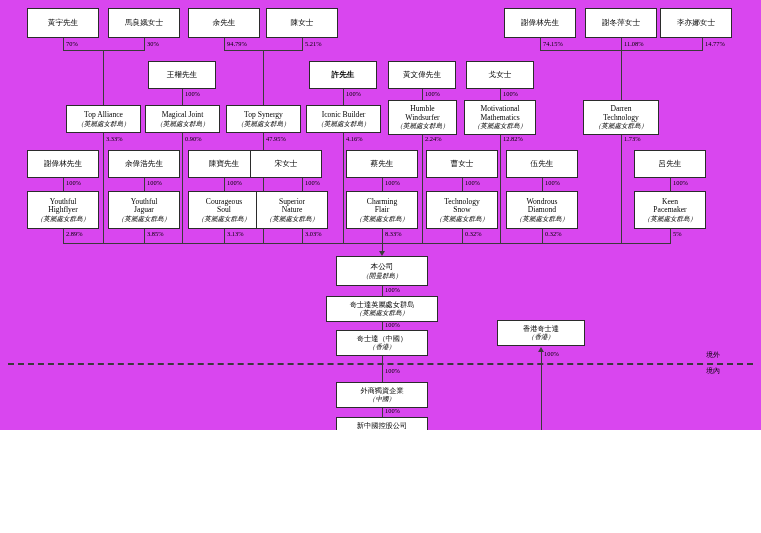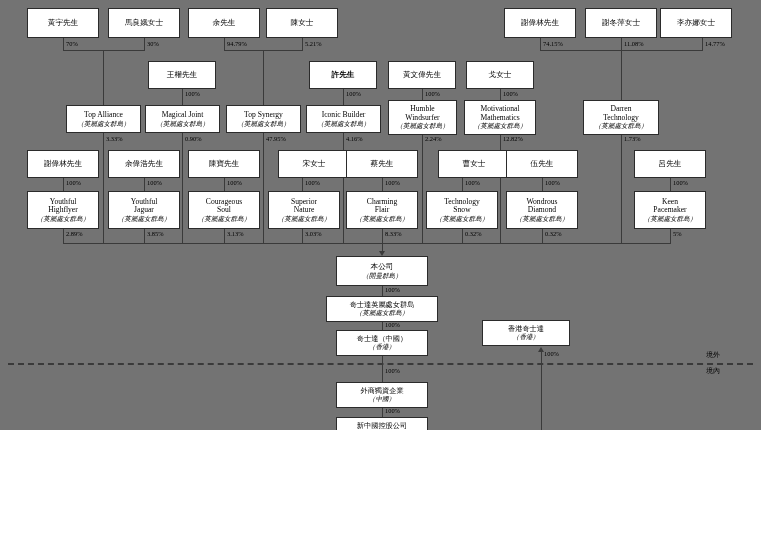--- a/index.html
+++ b/index.html
@@ -5,21 +5,21 @@
 <style>
   html, body {
     margin: 0;
     padding: 0;
     background: #ffffff;
   }
   #chart-root {
     position: relative;
     width: 761px;
     height: 430px;
-    background: #737373;
+    background: #d946ef;
     font-family: "Liberation Serif", "DejaVu Serif", serif;
     overflow: hidden;
   }
   .box {
     position: absolute;
     box-sizing: border-box;
     border: 1px solid #2b2b2b;
     background: #ffffff;
     display: flex;
     flex-direction: column;
@@ -197,27 +197,27 @@
 
   <div class="box" style="left:27px;top:150px;width:72px;height:28px;">
     <span class="line1">謝偉林先生</span>
   </div>
   <div class="box" style="left:108px;top:150px;width:72px;height:28px;">
     <span class="line1">余偉浩先生</span>
   </div>
   <div class="box" style="left:188px;top:150px;width:72px;height:28px;">
     <span class="line1">陳寶先生</span>
   </div>
-  <div class="box" style="left:278px;top:150px;width:72px;height:28px;text-align:center;">
+  <div class="box" style="left:250px;top:150px;width:72px;height:28px;text-align:center;">
     <span class="line1">宋女士</span>
   </div>
   <div class="box" style="left:346px;top:150px;width:72px;height:28px;">
     <span class="line1">蔡先生</span>
   </div>
-  <div class="box" style="left:426px;top:150px;width:72px;height:28px;margin-left:12px;">
+  <div class="box" style="left:426px;top:150px;width:72px;height:28px;">
     <span class="line1">曹女士</span>
   </div>
   <div class="box" style="left:506px;top:150px;width:72px;height:28px;">
     <span class="line1">伍先生</span>
   </div>
   <div class="box" style="left:634px;top:150px;width:72px;height:28px;">
     <span class="line1">呂先生</span>
   </div>
 
   <div class="conn v" style="left:63px;top:178px;height:13px;"></div>
@@ -245,21 +245,21 @@
   <div class="box" style="left:108px;top:191px;width:72px;height:38px;">
     <span class="line1">Youthful</span>
     <span class="line1">Jaguar</span>
     <span class="jur">（英屬處女群島）</span>
   </div>
   <div class="box" style="left:188px;top:191px;width:72px;height:38px;">
     <span class="line1">Courageous</span>
     <span class="line1">Soul</span>
     <span class="jur">（英屬處女群島）</span>
   </div>
-  <div class="box" style="left:268px;top:191px;width:72px;height:38px;">
+  <div class="box" style="left:256px;top:191px;width:72px;height:38px;">
     <span class="line1">Superior</span>
     <span class="line1">Nature</span>
     <span class="jur">（英屬處女群島）</span>
   </div>
   <div class="box" style="left:346px;top:191px;width:72px;height:38px;">
     <span class="line1">Charming</span>
     <span class="line1">Flair</span>
     <span class="jur">（英屬處女群島）</span>
   </div>
   <div class="box" style="left:426px;top:191px;width:72px;height:38px;">
@@ -334,21 +334,21 @@
   <div class="conn v" style="left:382px;top:322px;height:8px;"></div>
   <div class="pct" style="left:385px;top:321px;">100%</div>
 
   <div class="box" style="left:336px;top:330px;width:92px;height:26px;">
     <span class="line2">奇士達（中國）</span>
     <span class="jur">（香港）</span>
   </div>
   <div class="conn v" style="left:382px;top:356px;height:26px;"></div>
   <div class="pct" style="left:385px;top:367px;">100%</div>
 
-  <div class="box" style="left:482px;top:320px;width:88px;height:26px;">
+  <div class="box" style="left:497px;top:320px;width:88px;height:26px;">
     <span class="line2">香港奇士達</span>
     <span class="jur">（香港）</span>
   </div>
   <div class="conn v" style="left:541px;top:352px;height:125px;"></div>
   <div class="arrow up" style="left:538px;top:347px;"></div>
   <div class="pct" style="left:544px;top:350px;">100%</div>
 
   <div class="dashed-line" style="top:363px;"></div>
   <div class="region-label" style="left:706px;top:350px;">境外</div>
   <div class="region-label" style="left:706px;top:366px;">境內</div>

